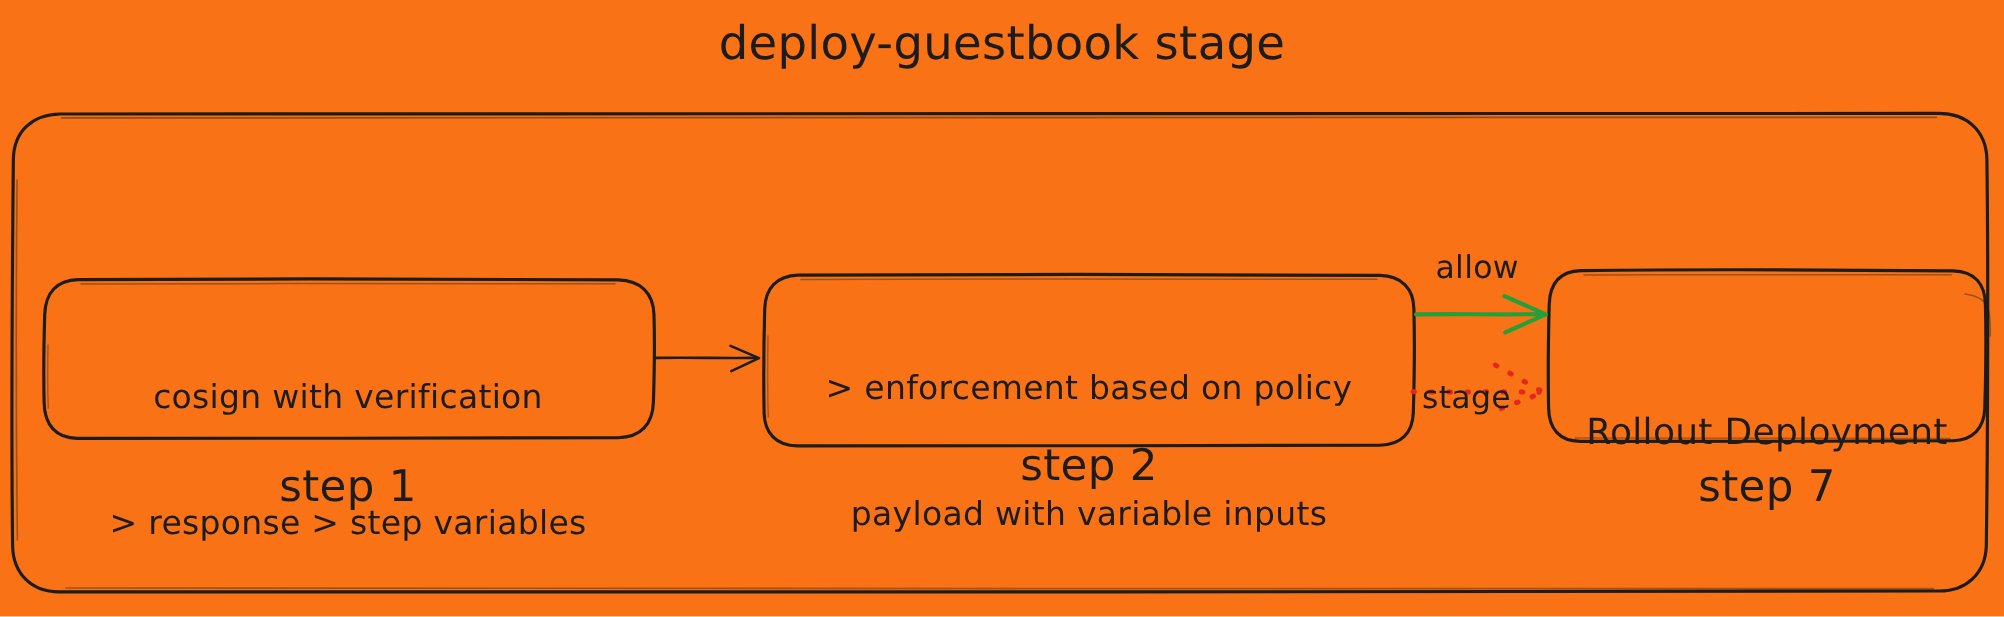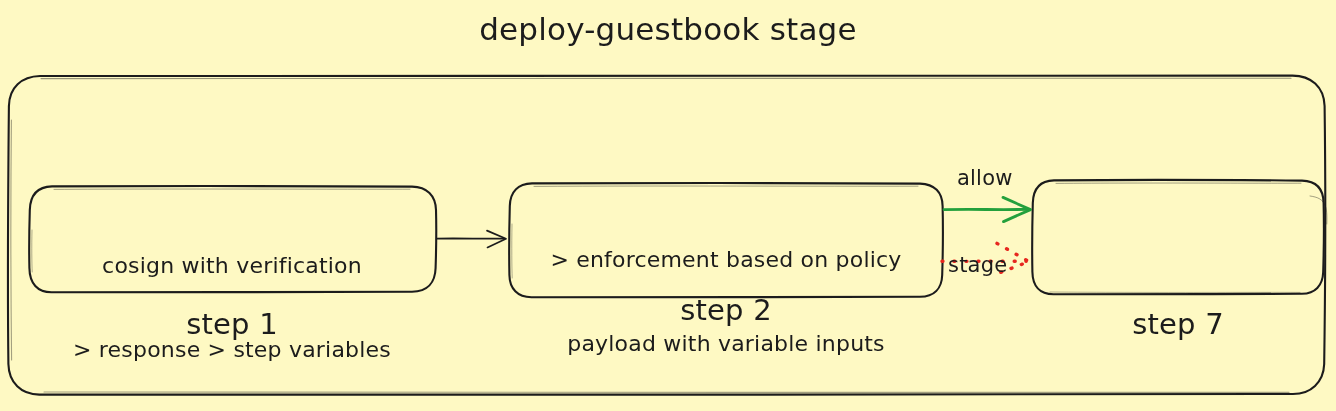--- a/index.html
+++ b/index.html
@@ -10,21 +10,21 @@
   body {
     width: 1336px;
     height: 411px;
     overflow: hidden;
     font-family: "DejaVu Sans", sans-serif;
   }
   #canvas {
     position: relative;
     width: 1336px;
     height: 411px;
-    background: #fef9c3;
+    background: #f97316;
   }
   #sketch-layer {
     position: absolute;
     left: 0;
     top: 0;
     width: 1336px;
     height: 411px;
     pointer-events: none;
   }
   .txt {
@@ -169,18 +169,21 @@
   </div>
   <div class="txt step-caption" id="step1-caption">step 1</div>
 
   <div class="txt node-text" id="step2-text">
     <div>&gt; enforcement based on policy</div>
     <div>payload with variable inputs</div>
     
   </div>
   <div class="txt step-caption" id="step2-caption">step 2</div>
 
+  <div class="txt node-text" id="step3-text">
+    <div>Rollout Deployment</div>
+  </div>
   <div class="txt step-caption" id="step3-caption">step 7</div>
 
   <div class="txt edge-label" id="allow-label">allow</div>
   <div class="txt edge-label" id="deny-label">stage</div>
 
 </div>
 
 </body></html>

